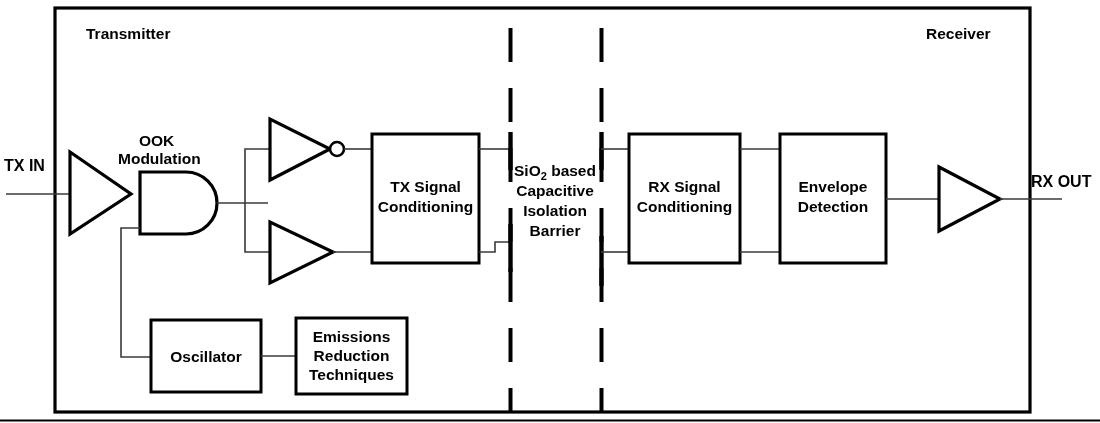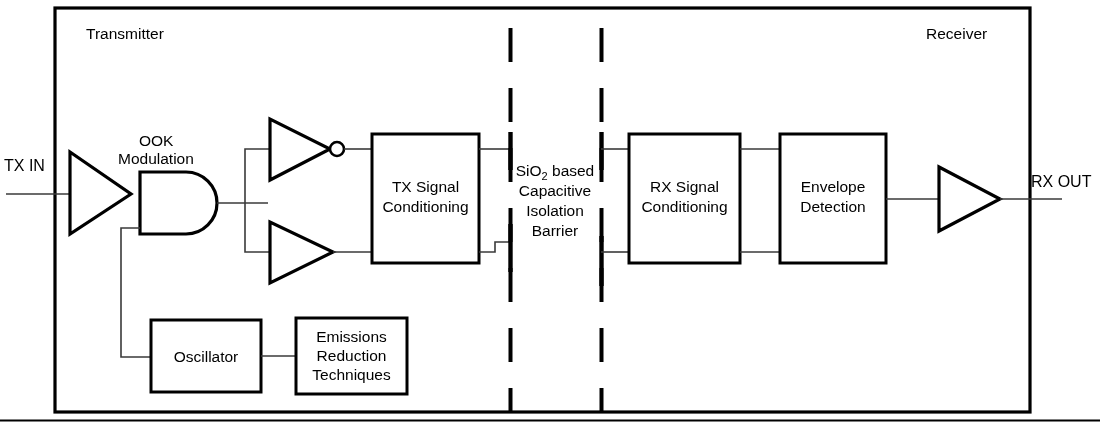--- a/index.html
+++ b/index.html
@@ -10,20 +10,21 @@
   body {
     width: 1100px;
     height: 423px;
     font-family: "Liberation Sans", sans-serif;
     overflow: hidden;
   }
   #diagram-root {
     position: relative;
     width: 948px;
     height: 423px;
+    font-weight: bold;
   }
   svg {
     display: block;
   }
   .blk-stroke {
     fill: #ffffff;
     stroke: #000000;
     stroke-width: 3;
   }
   .thin-wire {

